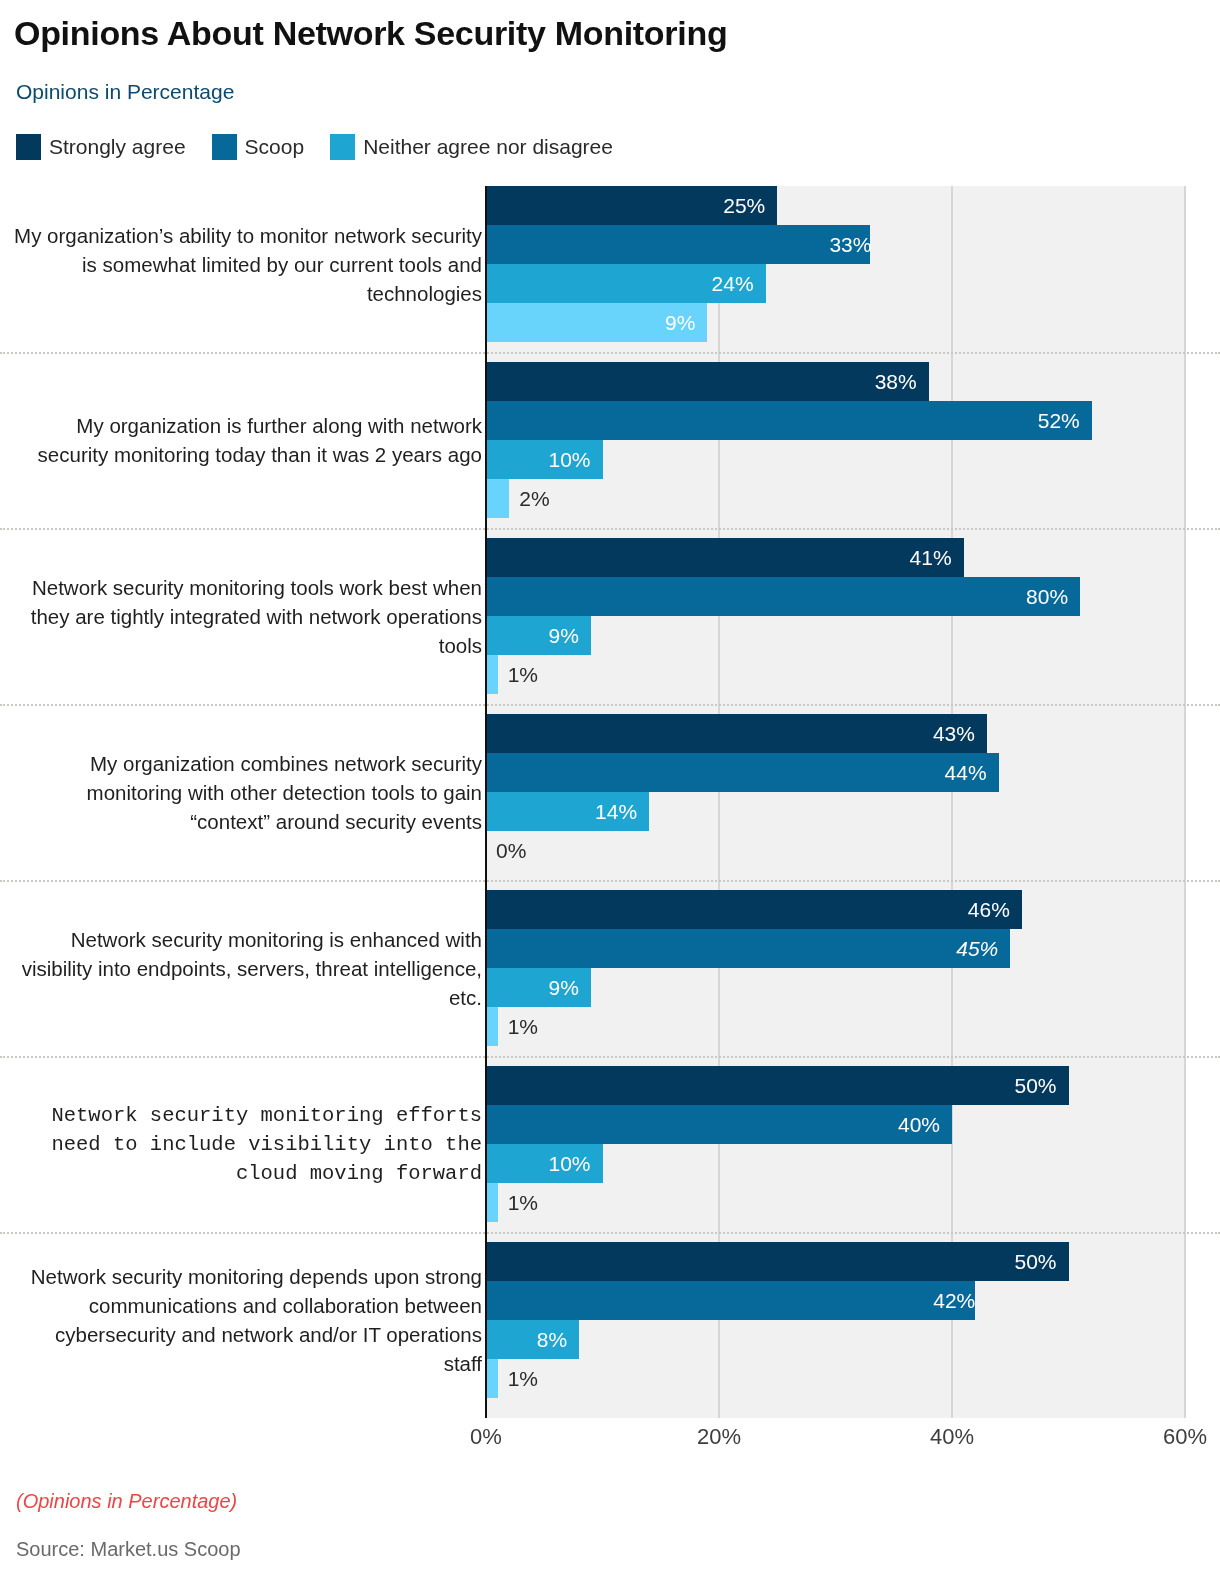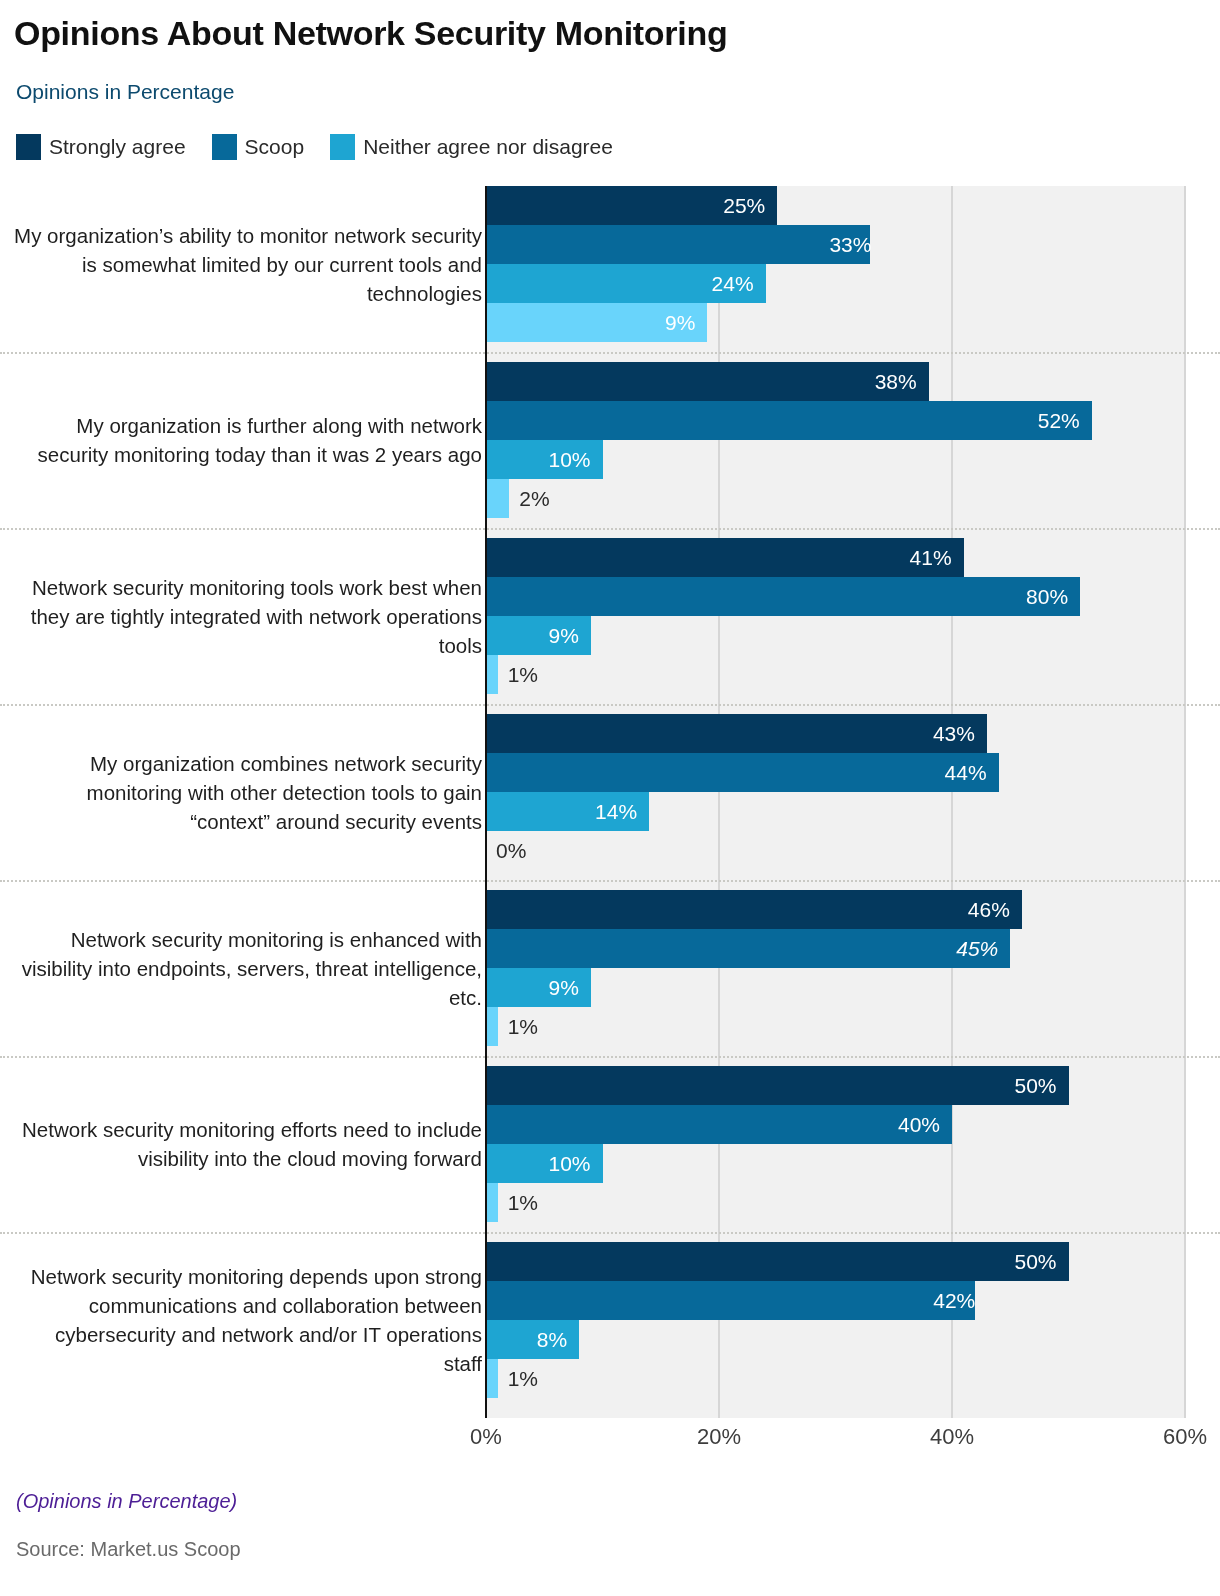--- a/index.html
+++ b/index.html
@@ -186,21 +186,21 @@
     white-space: nowrap;
   }
 
   
   .footnote {
     position: absolute;
     left: 16px;
     top: 1490px;
     font-size: 20px;
     font-style: italic;
-    color: #4c1d95;
+    color: #ef4444;
   }
   .source {
     position: absolute;
     left: 16px;
     top: 1538px;
     font-size: 20px;
     color: #6a6a6a;
   }
 </style>
 </head>
@@ -339,21 +339,21 @@
               <div class="bar-value inside" style="left: 0px; width: 92.85px; text-align: right;">9%</div>
             </div>
             <div class="bar-row">
               <div class="bar" style="width: 11.65px; background: rgb(105, 212, 251);"></div>
               <div class="bar-value outside" style="left: 21.65px;">1%</div>
             </div>
           </div>
         </div>
         <div class="group-sep" style="top: 870px;"></div>
         <div class="group" style="top: 880px; height: 176px;">
-          <div class="group-label" style="top: 0px; height: 156px; display: flex; align-items: center; justify-content: flex-end;">Network security monitoring efforts need to include visibility into the cloud moving forward</div>
+          <div class="group-label" style="top: 0px; height: 156px; display: flex; align-items: center; justify-content: flex-end; font-family: Liberation Mono, monospace;">Network security monitoring efforts need to include visibility into the cloud moving forward</div>
           <div class="bars">
             <div class="bar-row">
               <div class="bar" style="width: 582.5px; background: rgb(4, 57, 94);"></div>
               <div class="bar-value inside" style="left: 0px; width: 570.5px; text-align: right;">50%</div>
             </div>
             <div class="bar-row">
               <div class="bar" style="width: 466px; background: rgb(7, 105, 154);"></div>
               <div class="bar-value inside" style="left: 0px; width: 454px; text-align: right;">40%</div>
             </div>
             <div class="bar-row">

